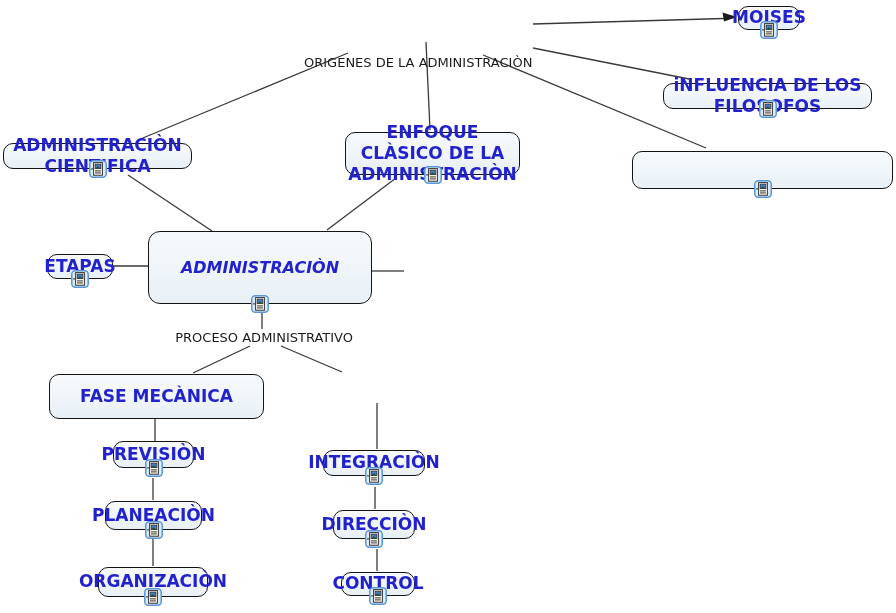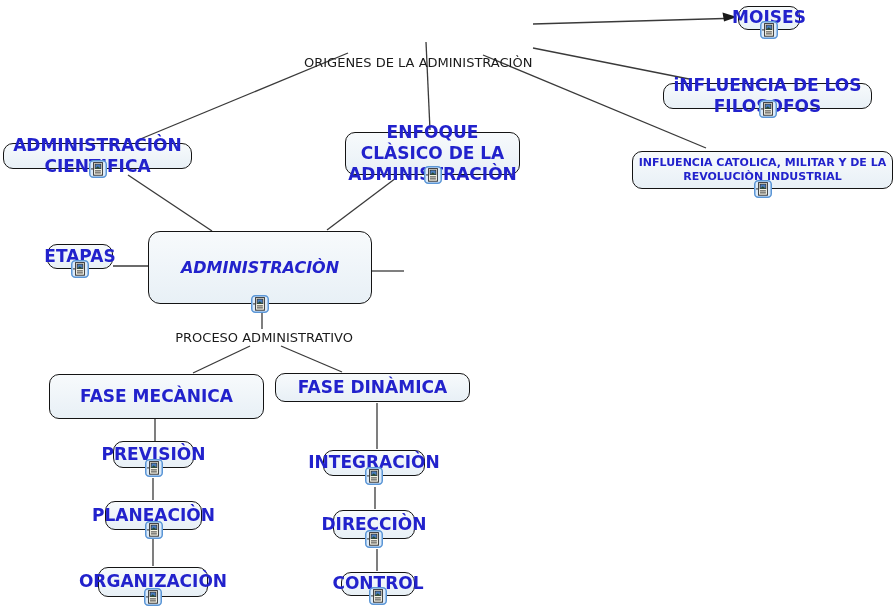--- a/index.html
+++ b/index.html
@@ -83,21 +83,20 @@
   <rect x="4.6" y="2.6" width="8.8" height="12.6" fill="#fffdf0" stroke="#333" stroke-width="1"></rect>
   <rect x="6.1" y="4.1" width="5.8" height="4.6" fill="#4a7dbf" stroke="#222" stroke-width="0.7"></rect>
   <path d="M6.1 8.7 l2.6-2.4 3.2 2.4 z" fill="#2c4d33"></path>
   <rect x="6" y="10.4" width="5.9" height="1" fill="#333"></rect>
   <rect x="6" y="12.4" width="5.9" height="1" fill="#333"></rect>
   <rect x="2" y="8.4" width="2.2" height="1" fill="#333"></rect>
 </svg></span>
   </div>
 
   <div class="node small-font" style="left:632px;top:151px;width:261px;height:38px;">
-    <span class="nlabel">INFLUENCIA CATOLICA, MILITAR Y DE LA REVOLUCIÒN INDUSTRIAL</span>
     <span class="res-icon">
 <svg viewBox="0 0 18 18" width="18" height="18" xmlns="http://www.w3.org/2000/svg">
   <rect x="0.75" y="0.75" width="16.5" height="16.5" rx="3.5" fill="#dcebfa" stroke="#5b96d6" stroke-width="1.5"></rect>
   <rect x="4.6" y="2.6" width="8.8" height="12.6" fill="#fffdf0" stroke="#333" stroke-width="1"></rect>
   <rect x="6.1" y="4.1" width="5.8" height="4.6" fill="#4a7dbf" stroke="#222" stroke-width="0.7"></rect>
   <path d="M6.1 8.7 l2.6-2.4 3.2 2.4 z" fill="#2c4d33"></path>
   <rect x="6" y="10.4" width="5.9" height="1" fill="#333"></rect>
   <rect x="6" y="12.4" width="5.9" height="1" fill="#333"></rect>
   <rect x="2" y="8.4" width="2.2" height="1" fill="#333"></rect>
 </svg></span>
@@ -138,42 +137,39 @@
   <rect x="0.75" y="0.75" width="16.5" height="16.5" rx="3.5" fill="#dcebfa" stroke="#5b96d6" stroke-width="1.5"></rect>
   <rect x="4.6" y="2.6" width="8.8" height="12.6" fill="#fffdf0" stroke="#333" stroke-width="1"></rect>
   <rect x="6.1" y="4.1" width="5.8" height="4.6" fill="#4a7dbf" stroke="#222" stroke-width="0.7"></rect>
   <path d="M6.1 8.7 l2.6-2.4 3.2 2.4 z" fill="#2c4d33"></path>
   <rect x="6" y="10.4" width="5.9" height="1" fill="#333"></rect>
   <rect x="6" y="12.4" width="5.9" height="1" fill="#333"></rect>
   <rect x="2" y="8.4" width="2.2" height="1" fill="#333"></rect>
 </svg></span>
   </div>
 
-  <div class="node" style="left:47px;top:244px;width:66px;height:25px;">
+  <div class="node" style="left:47px;top:254px;width:66px;height:25px;">
     <span class="nlabel">ETAPAS</span>
     <span class="res-icon">
 <svg viewBox="0 0 18 18" width="18" height="18" xmlns="http://www.w3.org/2000/svg">
   <rect x="0.75" y="0.75" width="16.5" height="16.5" rx="3.5" fill="#dcebfa" stroke="#5b96d6" stroke-width="1.5"></rect>
   <rect x="4.6" y="2.6" width="8.8" height="12.6" fill="#fffdf0" stroke="#333" stroke-width="1"></rect>
   <rect x="6.1" y="4.1" width="5.8" height="4.6" fill="#4a7dbf" stroke="#222" stroke-width="0.7"></rect>
   <path d="M6.1 8.7 l2.6-2.4 3.2 2.4 z" fill="#2c4d33"></path>
   <rect x="6" y="10.4" width="5.9" height="1" fill="#333"></rect>
   <rect x="6" y="12.4" width="5.9" height="1" fill="#333"></rect>
   <rect x="2" y="8.4" width="2.2" height="1" fill="#333"></rect>
 </svg></span>
   </div>
 
 
   <div class="node" style="left:49px;top:374px;width:215px;height:45px;">
     <span class="nlabel">FASE MECÀNICA</span>
   </div>
 
-  <div class="node" style="left:275px;top:373px;width:195px;height:29px;">
-    <span class="nlabel">FASE DINÀMICA</span>
-  </div>
 
   <div class="node" style="left:113px;top:441px;width:81px;height:27px;">
     <span class="nlabel">PREVISIÒN</span>
     <span class="res-icon">
 <svg viewBox="0 0 18 18" width="18" height="18" xmlns="http://www.w3.org/2000/svg">
   <rect x="0.75" y="0.75" width="16.5" height="16.5" rx="3.5" fill="#dcebfa" stroke="#5b96d6" stroke-width="1.5"></rect>
   <rect x="4.6" y="2.6" width="8.8" height="12.6" fill="#fffdf0" stroke="#333" stroke-width="1"></rect>
   <rect x="6.1" y="4.1" width="5.8" height="4.6" fill="#4a7dbf" stroke="#222" stroke-width="0.7"></rect>
   <path d="M6.1 8.7 l2.6-2.4 3.2 2.4 z" fill="#2c4d33"></path>
   <rect x="6" y="10.4" width="5.9" height="1" fill="#333"></rect>

